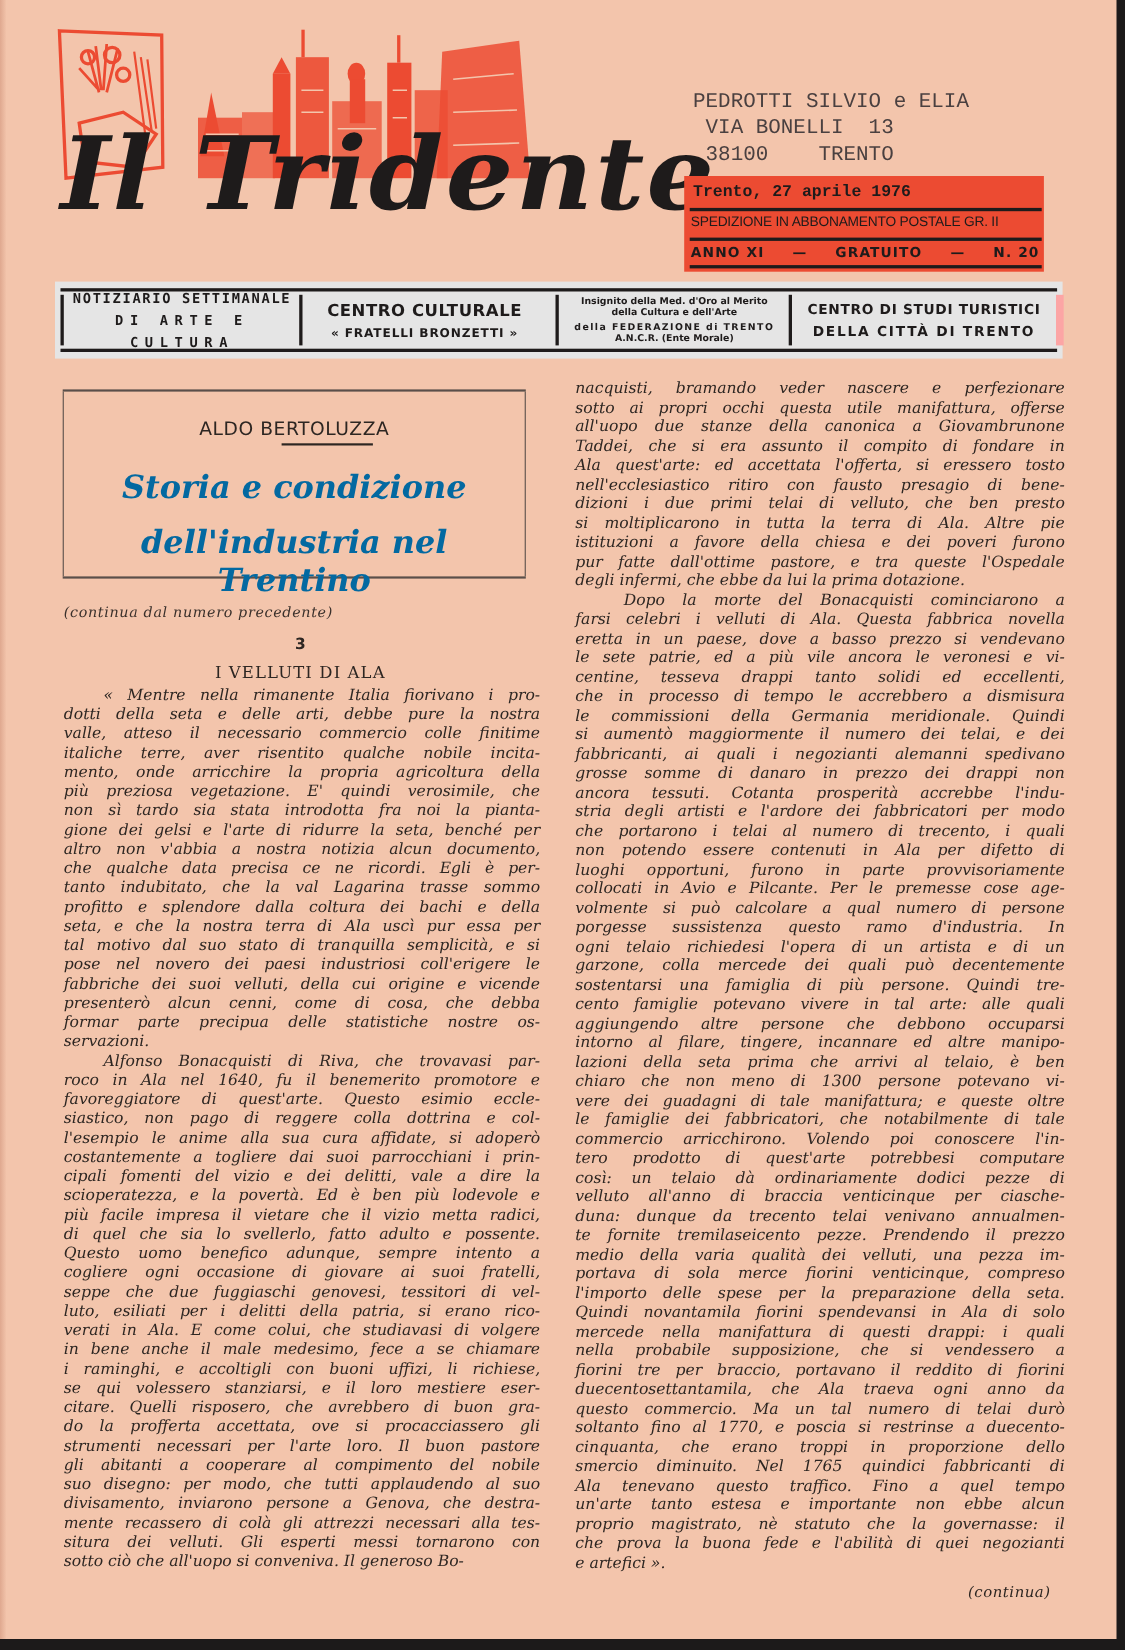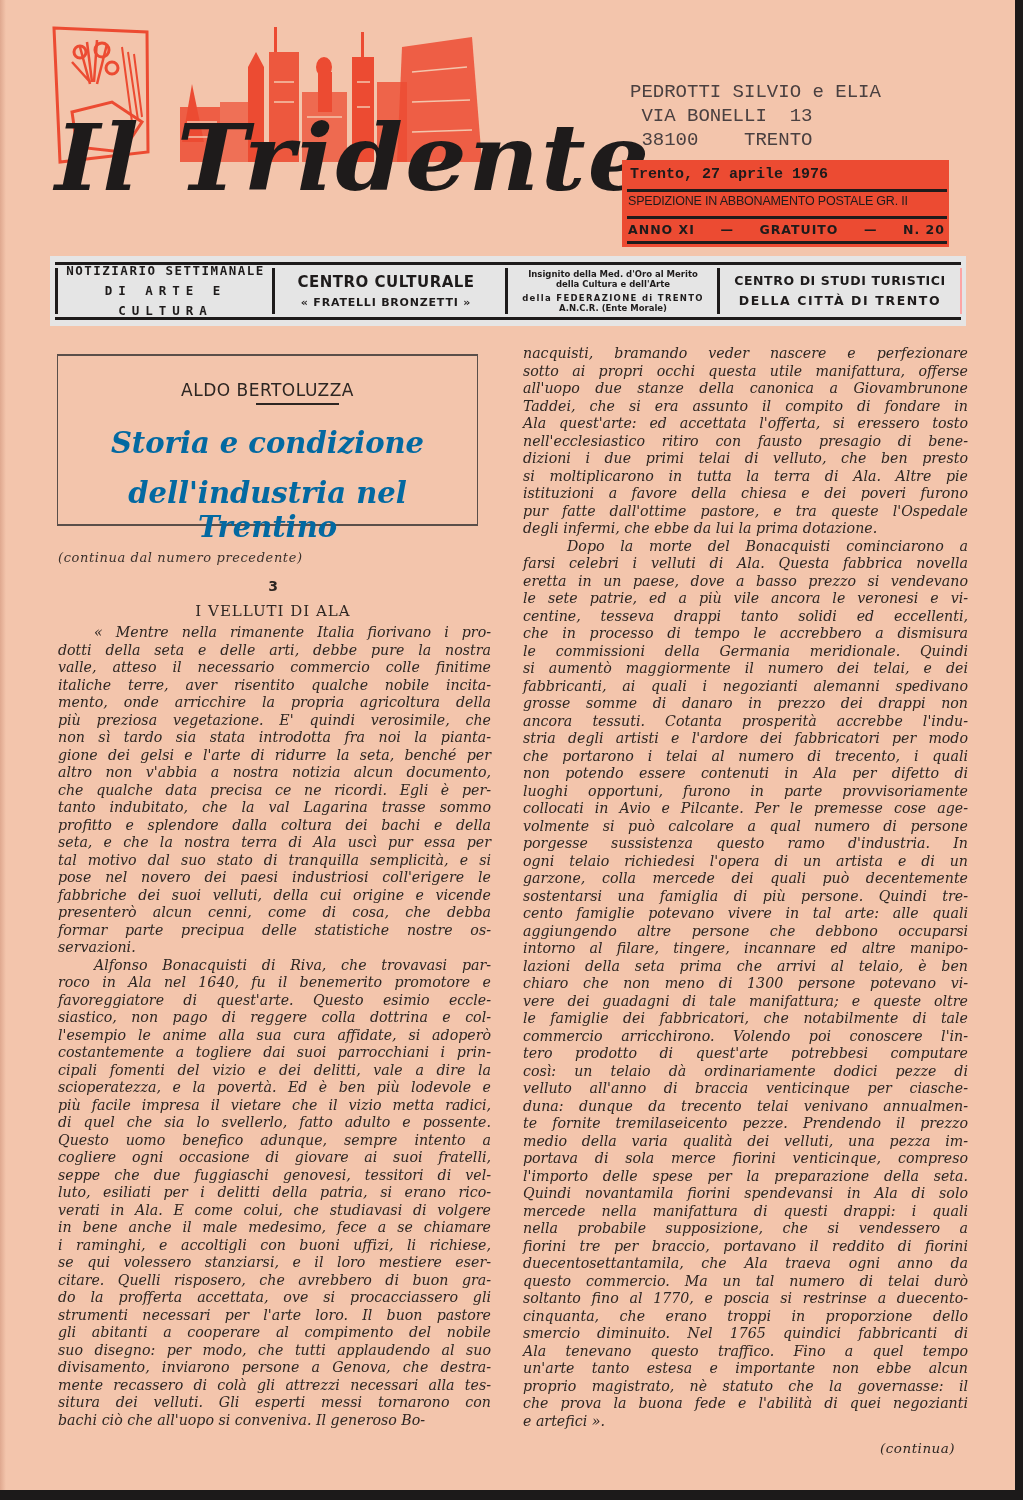--- a/index.html
+++ b/index.html
@@ -29,21 +29,21 @@
 
   .banner { position:absolute; left:50px; top:256px; width:916px; height:70px; background:#e5e5e5; }
   .banner .hr { position:absolute; left:5px; right:5px; height:3px; background:#1e1b1b; }
   .banner .cell { position:absolute; top:12px; height:46px; border-left:3px solid #1e1b1b; color:#1e1b1b; display:flex; flex-direction:column; justify-content:center; align-items:center; text-align:center; }
   .c1 { left:5px; width:215px; font-family:"DejaVu Sans Mono", monospace; font-weight:bold; font-size:12.5px; letter-spacing:1.5px; line-height:20px; }
   .c2 { left:222px; width:222px; font-family:"DejaVu Sans", sans-serif; font-weight:bold; }
   .c2 .l1 { font-size:15px; letter-spacing:0.5px; }
   .c2 .l2 { font-size:11px; letter-spacing:0.8px; margin-top:5px; }
   .c3 { left:455px; width:210px; font-family:"DejaVu Sans", sans-serif; font-weight:bold; font-size:8.5px; line-height:10.5px; }
   .c3 .big { letter-spacing:1.3px; }
-  .c4 { left:667px; width:240px; border-right:2px solid #fca5a5; font-family:"DejaVu Sans", sans-serif; font-weight:bold; font-size:12.5px; letter-spacing:0.6px; line-height:20px; }
+  .c4 { left:667px; width:240px; border-right:7px solid #fca5a5; font-family:"DejaVu Sans", sans-serif; font-weight:bold; font-size:12.5px; letter-spacing:0.6px; line-height:20px; }
 
   
   .tbox { position:absolute; left:57px; top:354px; width:421px; height:168px; border-top:2px solid #5a4f4a; border-bottom:2px solid #5a4f4a; }
   .tbox .vl { position:absolute; left:0; top:0; bottom:0; width:1px; background:#5a4f4a; }
   .tbox .vr { position:absolute; right:0; top:0; bottom:0; width:1px; background:#5a4f4a; }
   .author { position:absolute; left:0; right:0; top:24px; text-align:center; font-family:"DejaVu Sans", sans-serif; font-size:17px; letter-spacing:0.5px; color:#2d2622; }
   .author-ul { position:absolute; left:199px; width:83px; top:47px; height:2px; background:#2d2622; }
   .headline { position:absolute; left:0; right:0; text-align:center; font-family:"DejaVu Serif", serif; font-style:italic; font-weight:bold; font-size:29px; color:#0369a1; }
   .h1 { top:70px; }
   .h2 { top:120px; }
@@ -199,21 +199,21 @@
     <div class="ln">i raminghi, e accoltigli con buoni uffizi, li richiese,</div>
     <div class="ln">se qui volessero stanziarsi, e il loro mestiere eser-</div>
     <div class="ln">citare. Quelli risposero, che avrebbero di buon gra-</div>
     <div class="ln">do la profferta accettata, ove si procacciassero gli</div>
     <div class="ln">strumenti necessari per l'arte loro. Il buon pastore</div>
     <div class="ln">gli abitanti a cooperare al compimento del nobile</div>
     <div class="ln">suo disegno: per modo, che tutti applaudendo al suo</div>
     <div class="ln">divisamento, inviarono persone a Genova, che destra-</div>
     <div class="ln">mente recassero di colà gli attrezzi necessari alla tes-</div>
     <div class="ln">situra dei velluti. Gli esperti messi tornarono con</div>
-    <div class="ln last">bachi ciò che all'uopo si conveniva. Il generoso Bo-</div>
+    <div class="ln last">sotto ciò che all'uopo si conveniva. Il generoso Bo-</div>
   </div>
 <div class="col colR" id="colR">
     <div class="ln">nacquisti, bramando veder nascere e perfezionare</div>
     <div class="ln">sotto ai propri occhi questa utile manifattura, offerse</div>
     <div class="ln">all'uopo due stanze della canonica a Giovambrunone</div>
     <div class="ln">Taddei, che si era assunto il compito di fondare in</div>
     <div class="ln">Ala quest'arte: ed accettata l'offerta, si eressero tosto</div>
     <div class="ln">nell'ecclesiastico ritiro con fausto presagio di bene-</div>
     <div class="ln">dizioni i due primi telai di velluto, che ben presto</div>
     <div class="ln">si moltiplicarono in tutta la terra di Ala. Altre pie</div>

